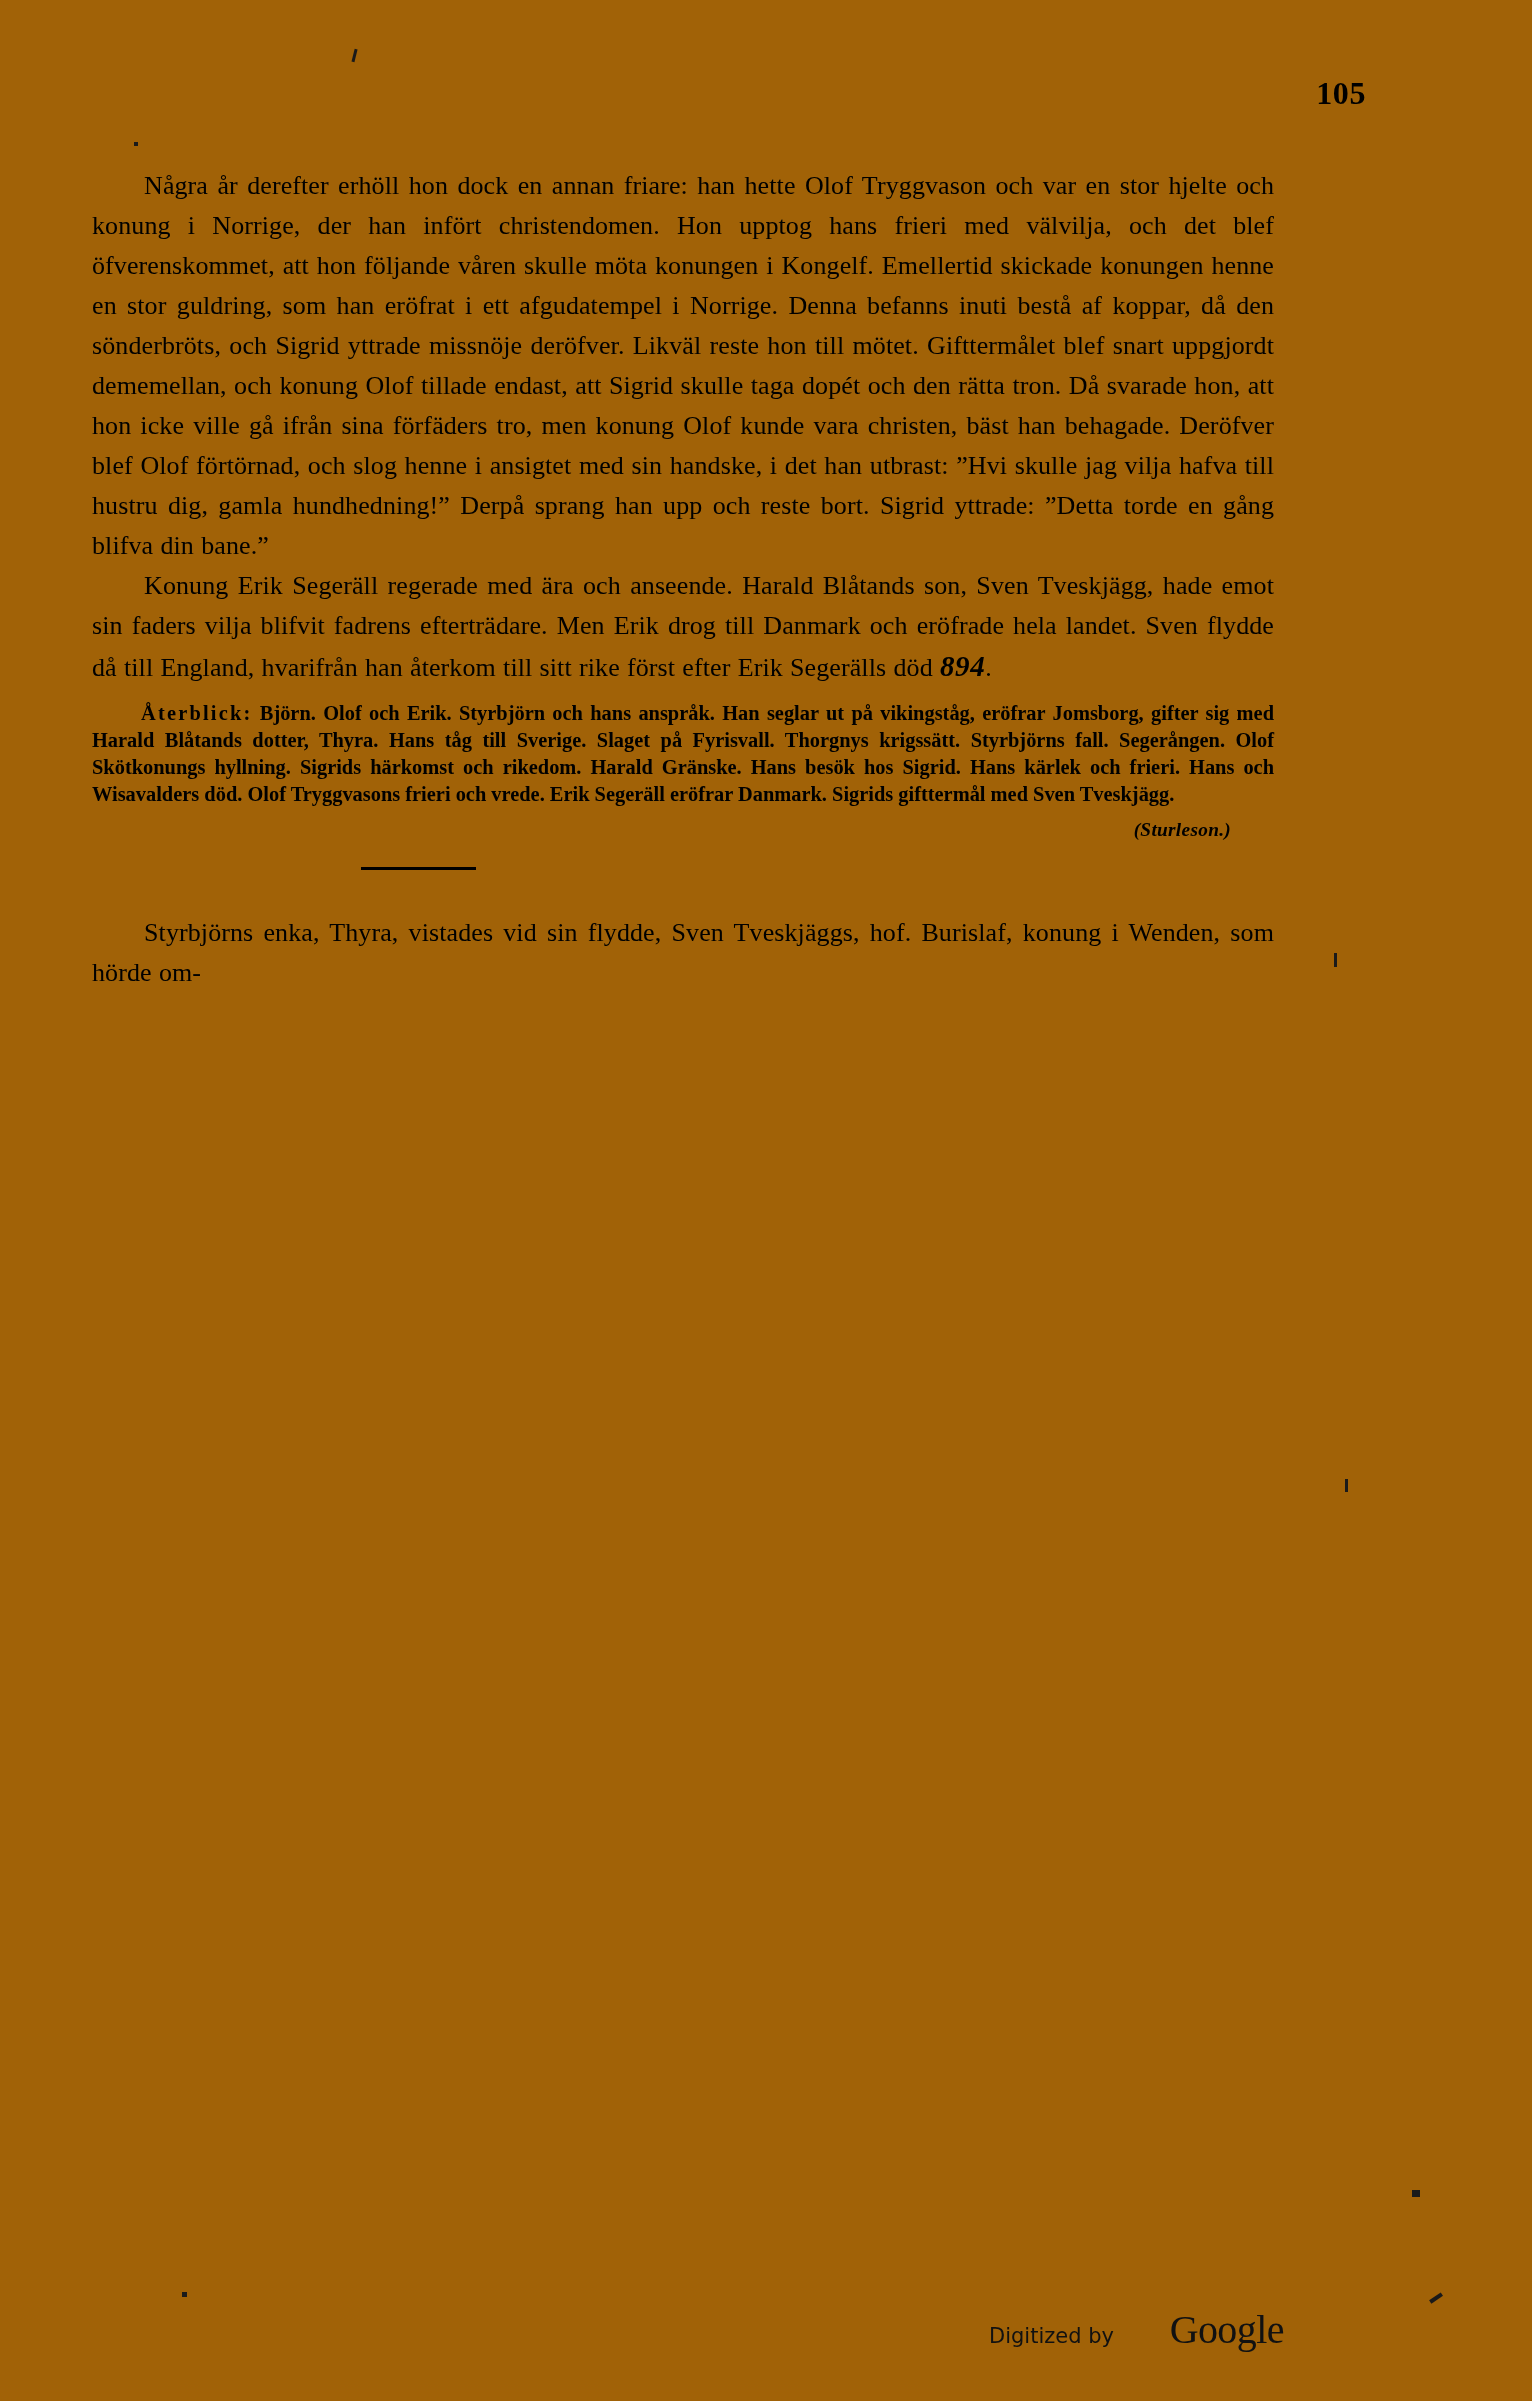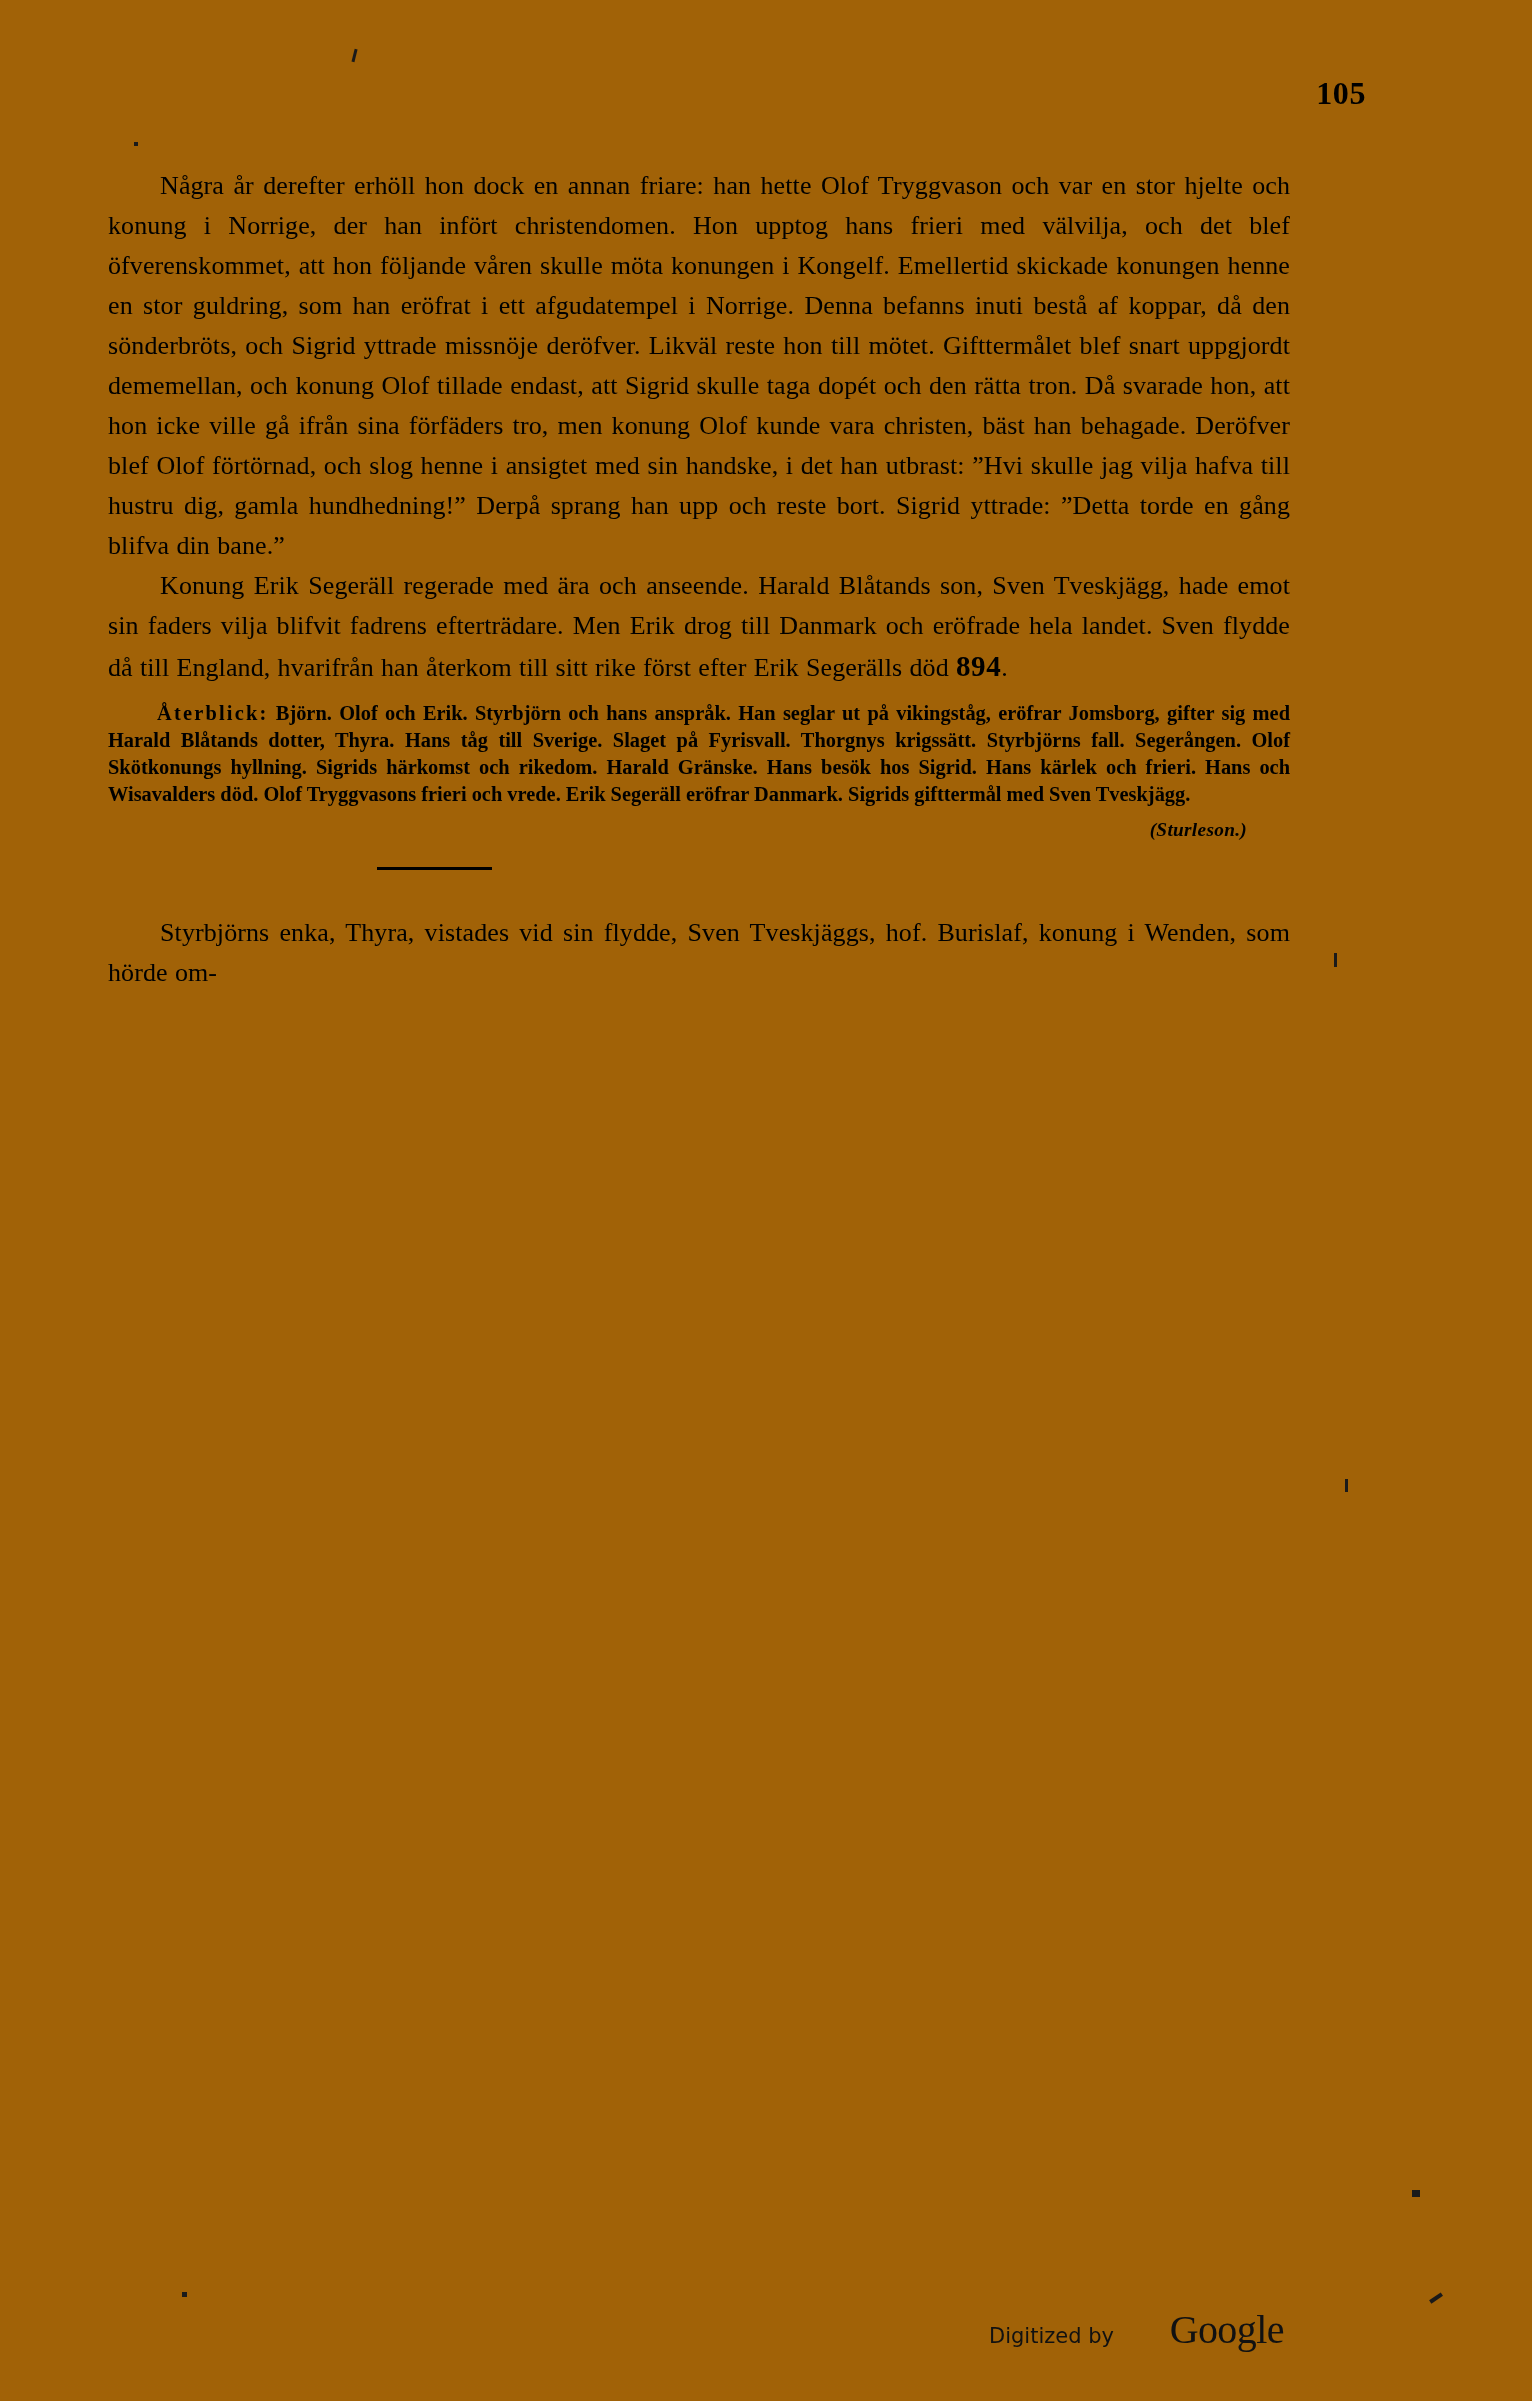--- a/index.html
+++ b/index.html
@@ -35,41 +35,42 @@
 
   
   .speck {
     position: absolute;
     background: #1a1a1a;
   }
 
   
   .column {
     position: absolute;
-    left: 108px;
+    left: 92px;
     top: 166px;
     width: 1182px;
   }
 
   .body-para {
     font-size: 26px;
     line-height: 40px;
     text-align: justify;
     text-align-last: left;
     margin: 0;
     font-weight: 400;
     letter-spacing: 0.1px;
     word-spacing: 0.6px;
   }
   .body-para.indent { text-indent: 52px; }
 
   .body-para .year {
     font-size: 29px;
     font-weight: 700;
     letter-spacing: 0.6px;
+    font-style: italic;
   }
 
   
   .recap {
     font-size: 20.4px;
     line-height: 27px;
     text-align: justify;
     text-align-last: left;
     margin: 12px 0 0 0;
     font-weight: 700;

